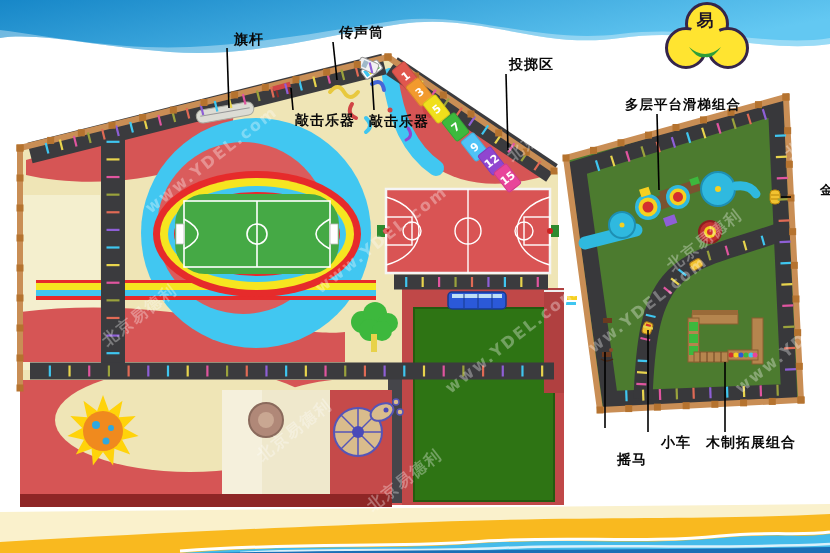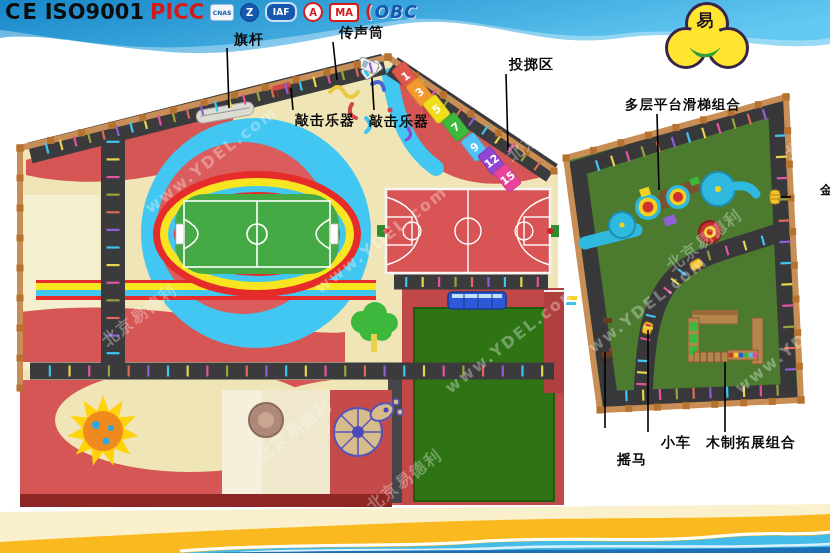--- a/index.html
+++ b/index.html
@@ -507,31 +507,20 @@
     <g>
       <path d="M0,512 L830,504 L830,553 L0,553 Z" fill="#faf1cc"></path>
       <path d="M0,553 L0,542 C140,534 260,528 430,522 C600,516 720,520 830,514 L830,553 Z" fill="#f9b91f"></path>
       <path d="M180,553 C300,544 380,550 470,544 C560,537 640,546 720,538 C770,533 800,538 830,534 L830,553 Z" fill="#45bbea"></path>
       <path d="M180,551 C300,542 380,548 470,542 C560,535 640,544 720,536 C770,531 800,536 830,532" stroke="#fff" stroke-width="3" fill="none"></path>
       <path d="M240,553 C340,548 420,552 500,548 C600,543 700,550 830,544" stroke="rgba(255,255,255,.8)" stroke-width="2.5" fill="none"></path>
       <path d="M200,553 C400,549 600,551 830,547 L830,553 Z" fill="#1b6fb5"></path>
     </g>
   </svg>
 
-  <div id="certs">
-    <span class="certtxt ce">CE</span>
-    <span class="certtxt">ISO9001</span>
-    <span class="certtxt picc">PICC</span>
-    <span class="bdg bdg-cnas">CNAS</span>
-    <span class="bdg bdg-z">Z</span>
-    <span class="bdg bdg-iaf">IAF</span>
-    <span class="bdg bdg-a">A</span>
-    <span class="bdg bdg-ma">MA</span>
-    <span class="bdg bdg-obc">OBC</span>
-  </div>
 
   <div id="logo">
     <div class="leaf t"></div>
     <div class="leaf l"></div>
     <div class="leaf r"></div>
     <div class="leaf mid"></div>
     <span class="glyph">易</span>
     <svg width="36" height="20">
       <path d="M2,3 Q18,17 34,3 Q26,15 18,13 Q10,15 2,3" fill="#2e9e3a"></path>
     </svg>

